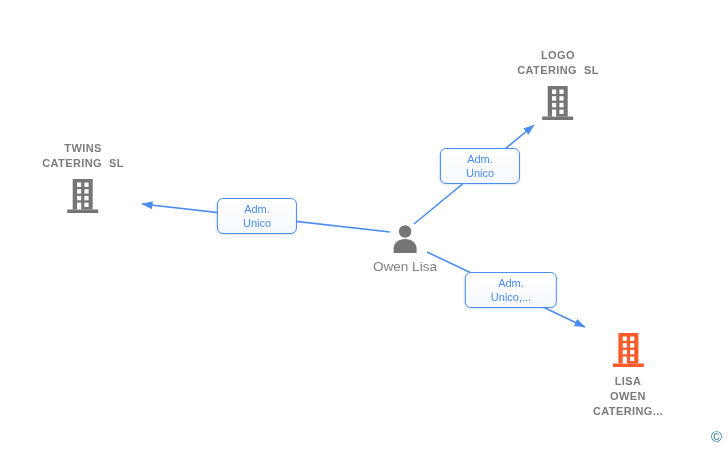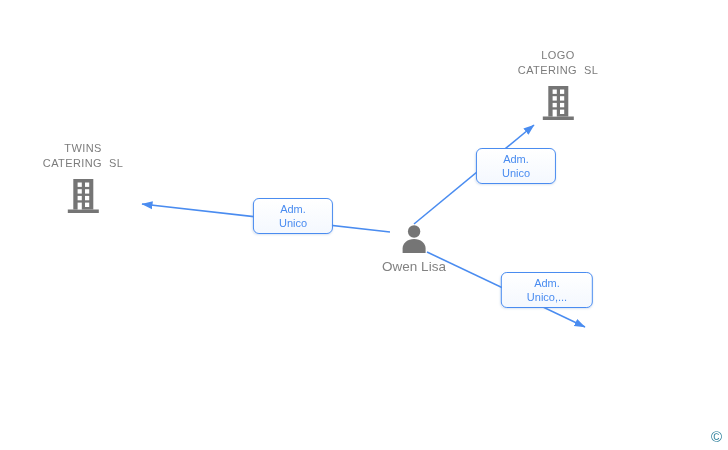--- a/index.html
+++ b/index.html
@@ -19,56 +19,55 @@
   .node {
     position: absolute;
     display: flex;
     flex-direction: column;
     align-items: center;
     transform: translateX(-50%);
     cursor: pointer;
   }
   .company-label {
     font-size: 11px;
-    font-weight: normal;
+    font-weight: bold;
     letter-spacing: 0.4px;
     line-height: 15px;
     color: #7c7c7c;
     text-align: center;
     white-space: pre-wrap;
   }
   .person-label {
     font-size: 13.5px;
     color: #828282;
     text-align: center;
     white-space: pre-wrap;
   }
   .node-twins { left: 83px; top: 141px; }
   .node-twins .icon { margin-top: 8px; }
   .node-logo { left: 558px; top: 48px; }
   .node-logo .icon { margin-top: 8px; }
-  .node-person { left: 414px; top: 223px; }
+  .node-person { left: 405px; top: 223px; }
   .node-person .person-label { margin-top: 4px; }
   .node-lisa { left: 628px; top: 333px; }
   .node-lisa .company-label { margin-top: 6px; }
   .edge-label {
     position: absolute;
     transform: translate(-50%, -50%);
     background: linear-gradient(#ffffff, #f4f8fe);
     border: 1.5px solid #4a8cf0;
     border-radius: 6px;
     box-shadow: 0 1px 2px rgba(120,150,200,0.25);
     color: #4a8cf0;
     font-size: 11px;
     line-height: 14px;
     padding: 3px 25px;
     text-align: center;
     white-space: pre-wrap;
     cursor: pointer;
-    margin-left: 36px;
   }
   .edge-label-twins { left: 257px; top: 216px; }
   .edge-label-logo  { left: 480px; top: 166px; }
   .edge-label-lisa  { left: 511px; top: 290px; }
   .footer {
     position: absolute;
     right: 6px;
     bottom: 5px;
     display: flex;
     align-items: baseline;
@@ -154,20 +153,41 @@
   <div class="node node-person">
     <svg class="icon" width="32" height="32" viewBox="0 0 32 32">
       <g fill="#757575">
         <circle cx="16" cy="8.5" r="6.2"></circle>
         <path d="M16 16 C9.4 16 4.5 20.2 4.5 25.5 L4.5 30 L27.5 30 L27.5 25.5 C27.5 20.2 22.6 16 16 16 Z"></path>
       </g>
     </svg>
     <div class="person-label">Owen Lisa</div>
   </div>
 
+  <div class="node node-lisa">
+    <svg class="icon" width="33" height="35" viewBox="0 0 33 35">
+      <g fill="#f95b2b">
+        <rect x="1" y="30.5" width="31" height="3.5"></rect>
+        <rect x="6.5" y="0" width="20" height="30.5"></rect>
+      </g>
+      <g fill="#ffffff">
+        <rect x="10.8" y="3.5" width="4.2" height="4.4"></rect>
+        <rect x="18.2" y="3.5" width="4.2" height="4.4"></rect>
+        <rect x="10.8" y="10.2" width="4.2" height="4.4"></rect>
+        <rect x="18.2" y="10.2" width="4.2" height="4.4"></rect>
+        <rect x="10.8" y="16.9" width="4.2" height="4.4"></rect>
+        <rect x="18.2" y="16.9" width="4.2" height="4.4"></rect>
+        <rect x="10.8" y="23.6" width="4.2" height="6.9"></rect>
+        <rect x="18.2" y="23.6" width="4.2" height="4.4"></rect>
+      </g>
+    </svg>
+    <div class="company-label">LISA
+OWEN
+CATERING...</div>
+  </div>
 
   <div class="edge-label edge-label-twins">Adm.
 Unico</div>
   <div class="edge-label edge-label-logo">Adm.
 Unico</div>
   <div class="edge-label edge-label-lisa">Adm.
 Unico,...</div>
 
   <div class="footer">
     <span class="copyright">©</span>

